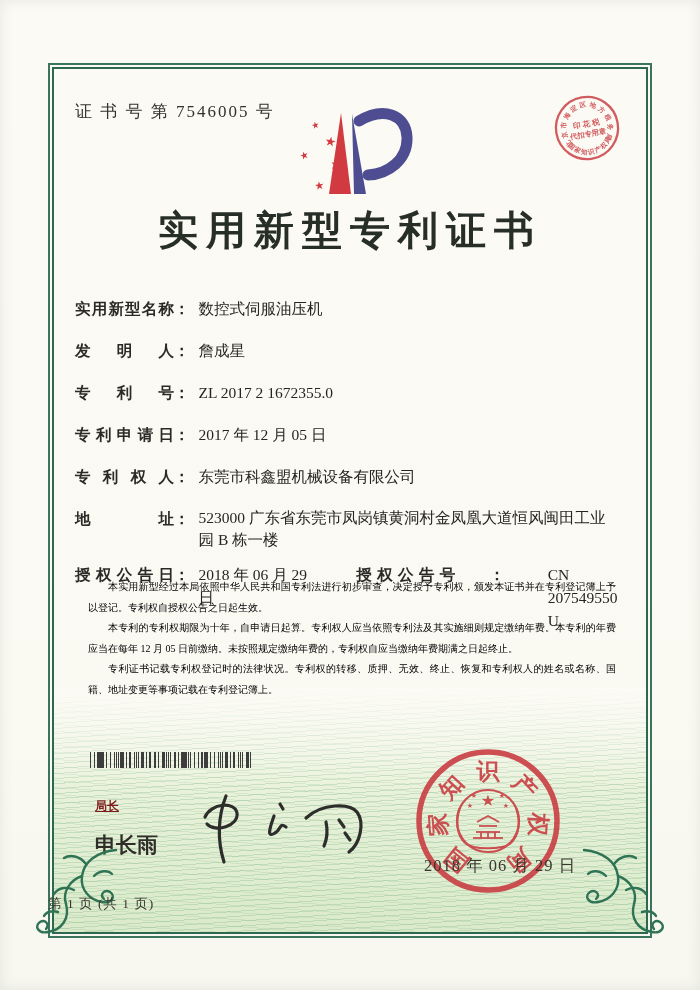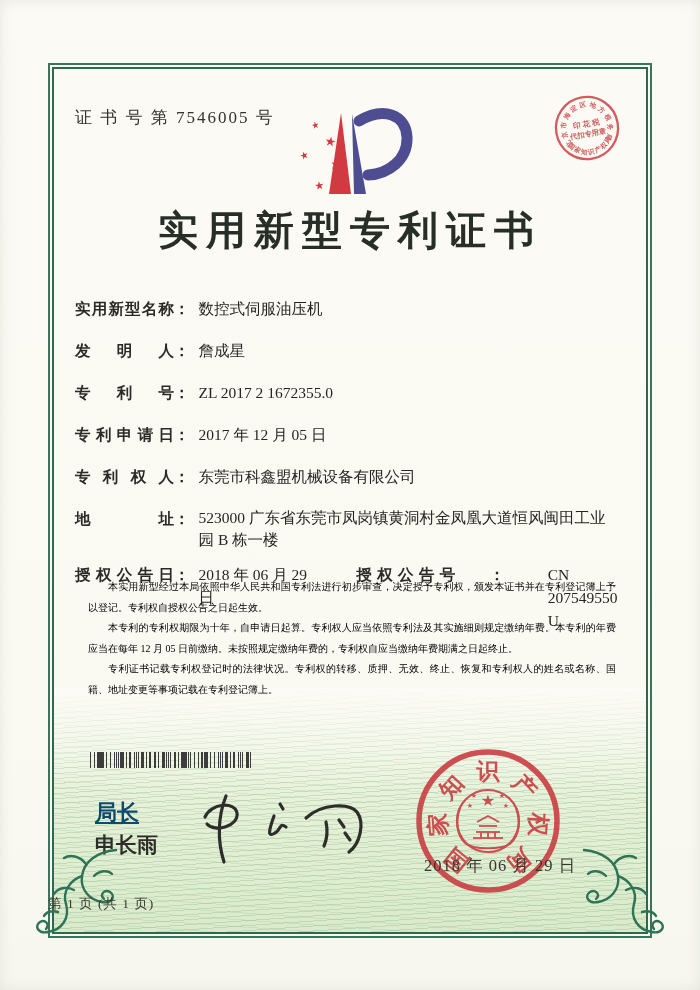--- a/index.html
+++ b/index.html
@@ -14,21 +14,21 @@
   
   .frame{position:absolute;left:48px;top:63px;width:600px;height:871px;border:2px solid #39745b;z-index:1;}
   .frame-inner{position:absolute;inset:2px;border:2px solid #2c6950;}
   
   .guilloche{position:absolute;left:54px;top:688px;width:592px;height:244px;z-index:0;
     background:
       linear-gradient(180deg,rgba(252,251,245,1) 0%,rgba(252,251,245,0) 42%),
       repeating-linear-gradient(176deg,rgba(120,178,128,.30) 0 1px,rgba(255,255,255,0) 1px 5px),
       repeating-linear-gradient(184deg,rgba(120,178,128,.18) 0 1px,rgba(255,255,255,0) 1px 7px),
       linear-gradient(180deg,#f5f7ea 0%,#e5f0d6 55%,#daeaca 100%);}
-  .cert-number{position:absolute;left:75px;top:106px;font-size:17px;letter-spacing:2px;color:#33322e;z-index:2;}
+  .cert-number{position:absolute;left:75px;top:100px;font-size:17px;letter-spacing:2px;color:#33322e;z-index:2;}
   .logo{position:absolute;left:288px;top:104px;z-index:2;}
   .title{position:absolute;left:0;top:203px;width:700px;text-align:center;font-size:40px;font-weight:600;
     letter-spacing:8px;color:#272e28;z-index:2;}
   
   .fields{position:absolute;left:75px;top:297px;width:545px;z-index:2;font-size:15.5px;}
   .frow{display:flex;align-items:flex-start;margin-bottom:19px;line-height:23px;}
   .flabel{width:99px;font-weight:700;text-align:justify;text-align-last:justify;flex:0 0 auto;color:#2b2a26;}
   .fcolon{font-weight:700;flex:0 0 auto;color:#2b2a26;}
   .fvalue{margin-left:9px;font-weight:500;color:#262521;}
   .addr .fvalue{width:452px;line-height:21.5px;}
@@ -37,21 +37,21 @@
   .pair2{margin-left:46px;display:flex;gap:34px;}
   
   .bodytext{position:absolute;left:88px;top:577px;width:528px;z-index:2;font-size:10px;line-height:20.6px;
     text-align:justify;color:#000000;}
   .bodytext p{margin:0;text-indent:2em;}
   .barcode{position:absolute;left:90px;top:752px;width:162px;height:16px;z-index:2;
     background:
       repeating-linear-gradient(90deg,#3d3d3d 0 1.5px,rgba(0,0,0,0) 1.5px 4px),
       repeating-linear-gradient(90deg,#3d3d3d 0 1px,rgba(0,0,0,0) 1px 6.5px),
       repeating-linear-gradient(90deg,rgba(0,0,0,0) 0 9px,#3d3d3d 9px 12px,rgba(0,0,0,0) 12px 21px);}
-  .sig-title{position:absolute;left:95px;top:798px;font-size:22px;font-weight:600;color:#0c4a6e;z-index:2;text-decoration:underline;}
+  .sig-title{position:absolute;left:95px;top:798px;font-size:12px;font-weight:600;color:#7f1d1d;z-index:2;text-decoration:underline;}
   .sig-name{position:absolute;left:95px;top:831px;font-size:21px;font-weight:600;color:#2e2d29;z-index:2;}
   .sig-svg{position:absolute;left:188px;top:786px;z-index:2;}
   .seal{position:absolute;left:413px;top:746px;z-index:3;}
   .seal-date{position:absolute;left:424px;top:855px;font-size:16.5px;letter-spacing:1px;color:#38362f;z-index:4;}
   .tax-stamp{position:absolute;left:541px;top:82px;z-index:3;}
   .footer{position:absolute;left:48px;top:895px;width:600px;text-align:left;font-size:13.5px;
     letter-spacing:1px;color:#3a392f;z-index:2;}
   .ornament{position:absolute;z-index:2;}
   .orn-left{left:28px;top:846px;}
   .orn-right{left:582px;top:846px;transform:scaleX(-1);}

